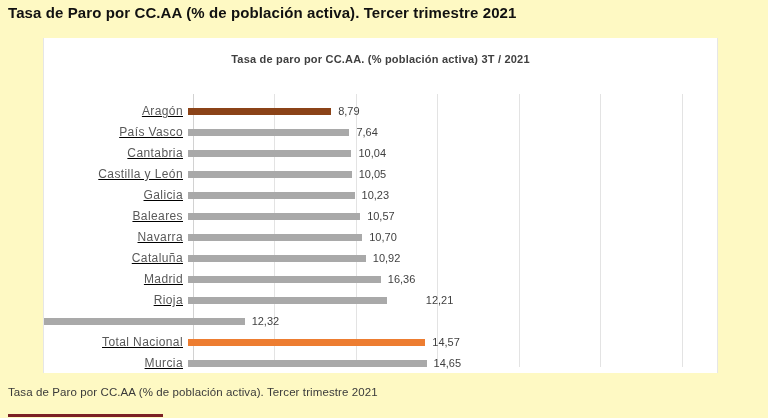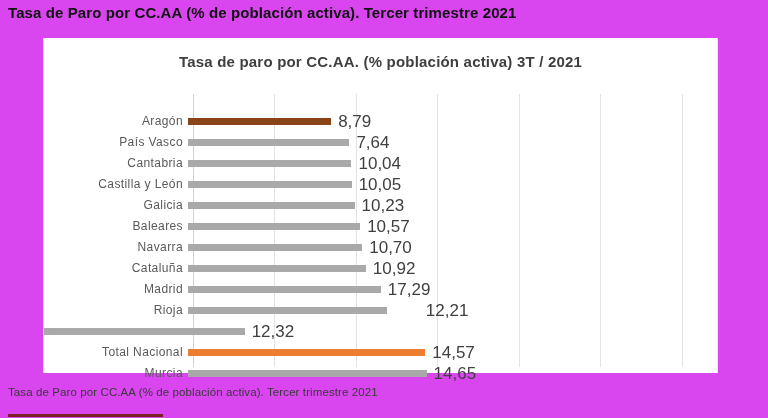--- a/index.html
+++ b/index.html
@@ -1,52 +1,52 @@
 <!DOCTYPE html>
 <html><head>
 <meta charset="utf-8">
 <style>
   * { margin:0; padding:0; box-sizing:border-box; }
   html,body { background:#ffffff; }
   body { font-family:"Liberation Sans", sans-serif; }
-  .page { position:relative; width:768px; height:418px; background:#d946ef; overflow:hidden; }
+  .page { position:relative; width:768px; height:418px; background:#fef9c3; overflow:hidden; }
 
   .page-title {
     position:absolute; left:8px; top:4px;
     font-size:15px; font-weight:bold; color:#111111; letter-spacing:0.1px;
   }
 
   .chart-card {
     position:absolute; left:43px; top:38px; width:675px; height:335px;
     background:#ffffff;
     border-left:1px solid #e6e6e6; border-right:1px solid #e6e6e6;
   }
   .chart-title {
     position:absolute; left:0; right:0; top:15px;
-    text-align:center; font-size:15px; font-weight:bold; color:#3f3f3f;
+    text-align:center; font-size:11px; font-weight:bold; color:#3f3f3f;
     letter-spacing:0.2px;
   }
 
   .plot { position:absolute; left:0; top:56px; width:675px; height:273px; }
   .gridlines { position:absolute; left:149px; top:0; width:526px; height:273px; }
   .gridline { position:absolute; top:0; bottom:0; width:1px; background:#e3e3e3; }
   .gridline.axis { background:#d2d2d2; }
 
-  .rows { position:absolute; left:0; top:17px; width:675px; }
+  .rows { position:absolute; left:0; top:7px; width:675px;text-decoration:underline; }
   .chart-row { display:flex; height:21px; align-items:stretch; }
   .row-label {
     width:144px; padding-right:5px; text-align:right;
     font-size:12px; color:#595959; line-height:21px; letter-spacing:0.4px;
     white-space:nowrap;
   }
   .row-track { position:relative; width:526px; height:21px; }
   .bar { position:absolute; left:0; top:7px; height:7px; }
   .bar-value {
     position:absolute; top:0; line-height:21px;
-    font-size:17px; color:#3f3f3f; white-space:nowrap;
+    font-size:11px; color:#3f3f3f; white-space:nowrap;
   }
 
   .caption {
     position:absolute; left:8px; top:386px;
     font-size:11.5px; color:#3a3a3a; letter-spacing:0.1px;
   }
   .bottom-divider {
     position:absolute; left:8px; top:414px; width:155px; height:2.5px;
   }
 </style>
@@ -123,21 +123,21 @@
             <div class="row-label">Cataluña</div>
             <div class="row-track">
               <div class="bar" style="width: 33.808%; background: rgb(169, 169, 169);"></div>
               <div class="bar-value" style="left: calc(33.808% + 7px);">10,92</div>
             </div>
           </div>
           <div class="chart-row">
             <div class="row-label">Madrid</div>
             <div class="row-track">
               <div class="bar" style="width: 36.6563%; background: rgb(169, 169, 169);"></div>
-              <div class="bar-value" style="left: calc(36.6563% + 7px);">17,29</div>
+              <div class="bar-value" style="left: calc(36.6563% + 7px);">16,36</div>
             </div>
           </div>
           <div class="chart-row">
             <div class="row-label">Rioja</div>
             <div class="row-track">
               <div class="bar" style="width: 37.8019%; background: rgb(169, 169, 169);"></div>
               <div class="bar-value" style="left: calc(37.8019% + 7px); margin-left: 32px;">12,21</div>
             </div>
           </div>
           <div class="chart-row">

